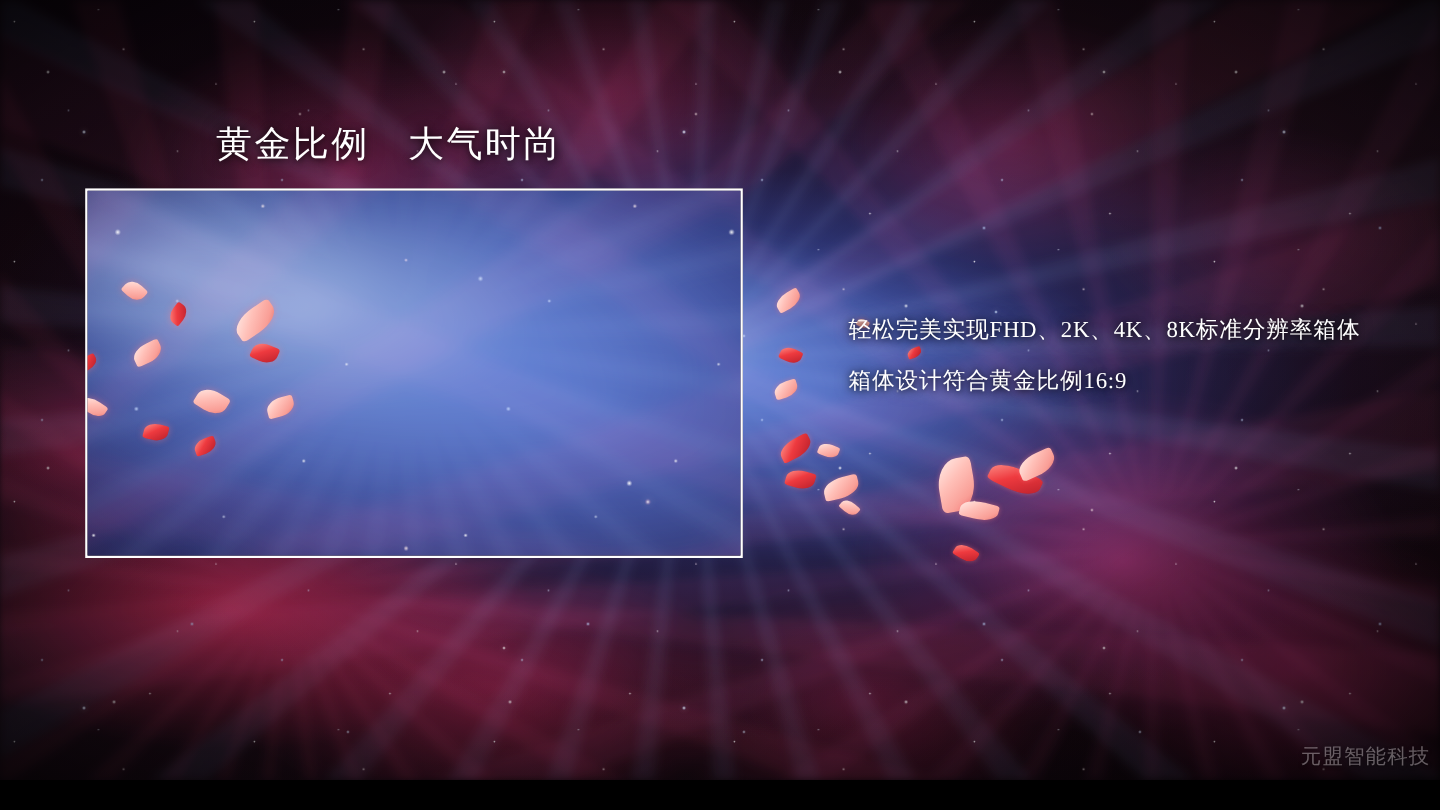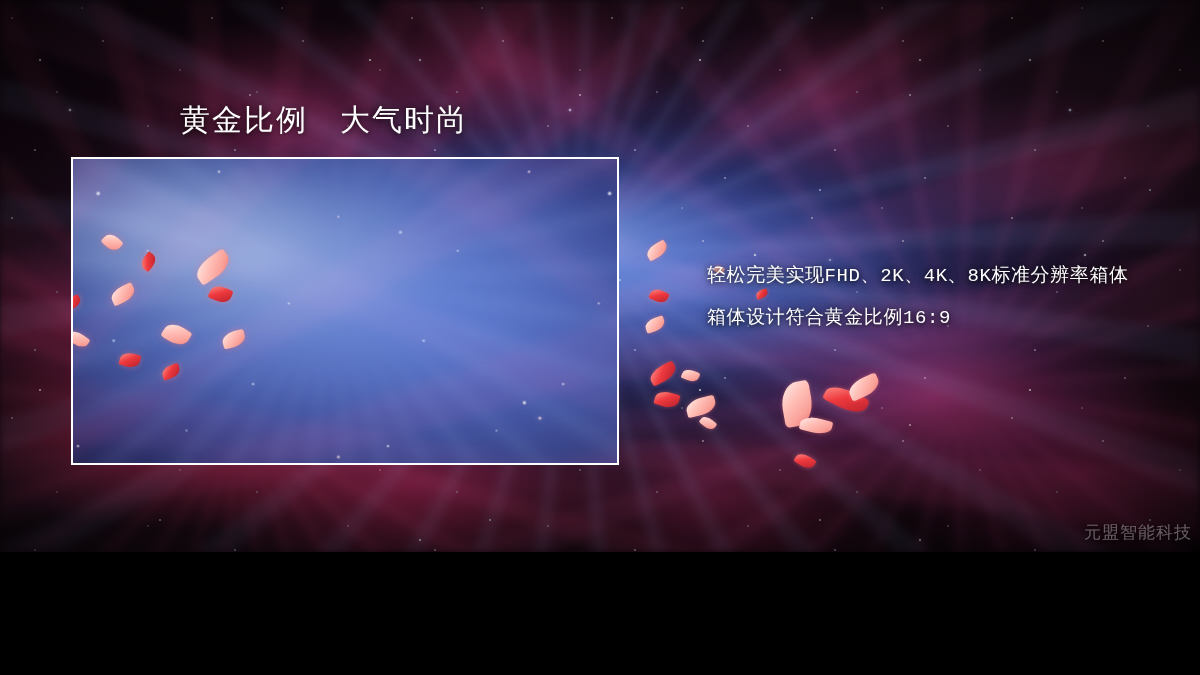--- a/index.html
+++ b/index.html
@@ -3,23 +3,23 @@
 <meta charset="utf-8">
 <style>
   html, body {
     margin: 0;
     padding: 0;
     background: #000;
   }
   #slide {
     position: relative;
     width: 1200px;
-    height: 552px;
+    height: 650px;
     overflow: hidden;
-    font-family: Liberation Mono, monospace;
+    font-family: Liberation Serif, serif;
     background: #0a0408;
   }
 
   
   .bg-layer {
     position: absolute;
     inset: 0;
     pointer-events: none;
   }
 

